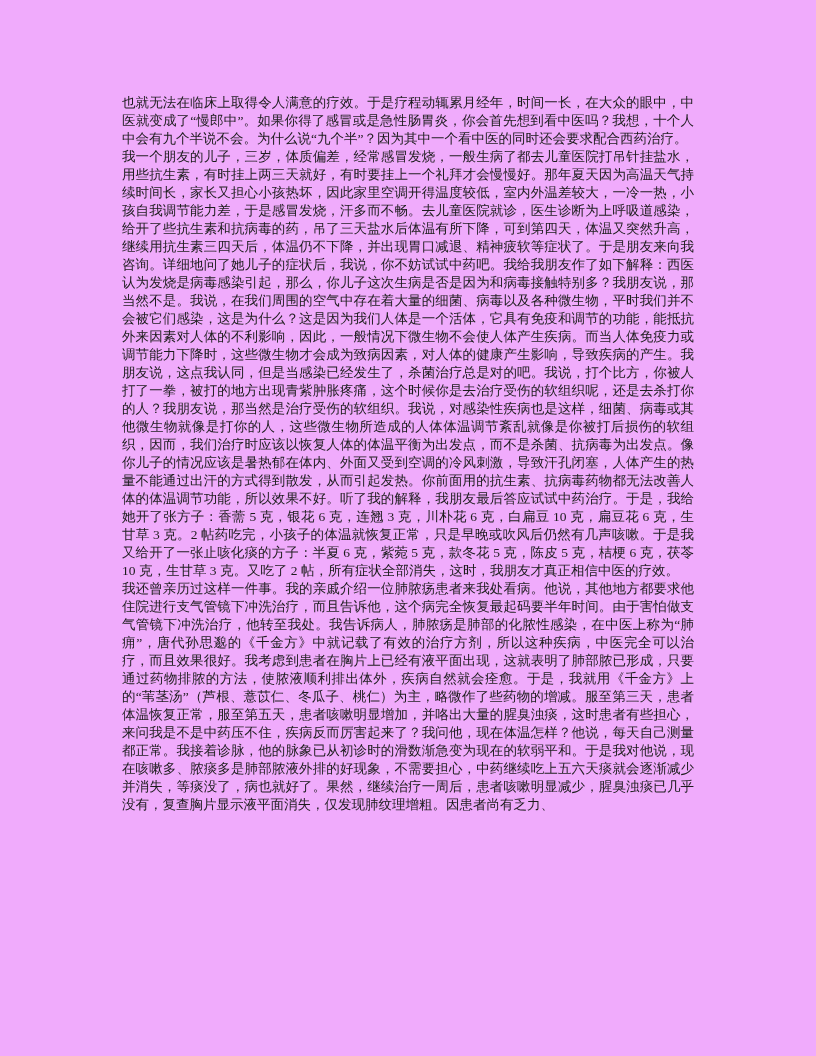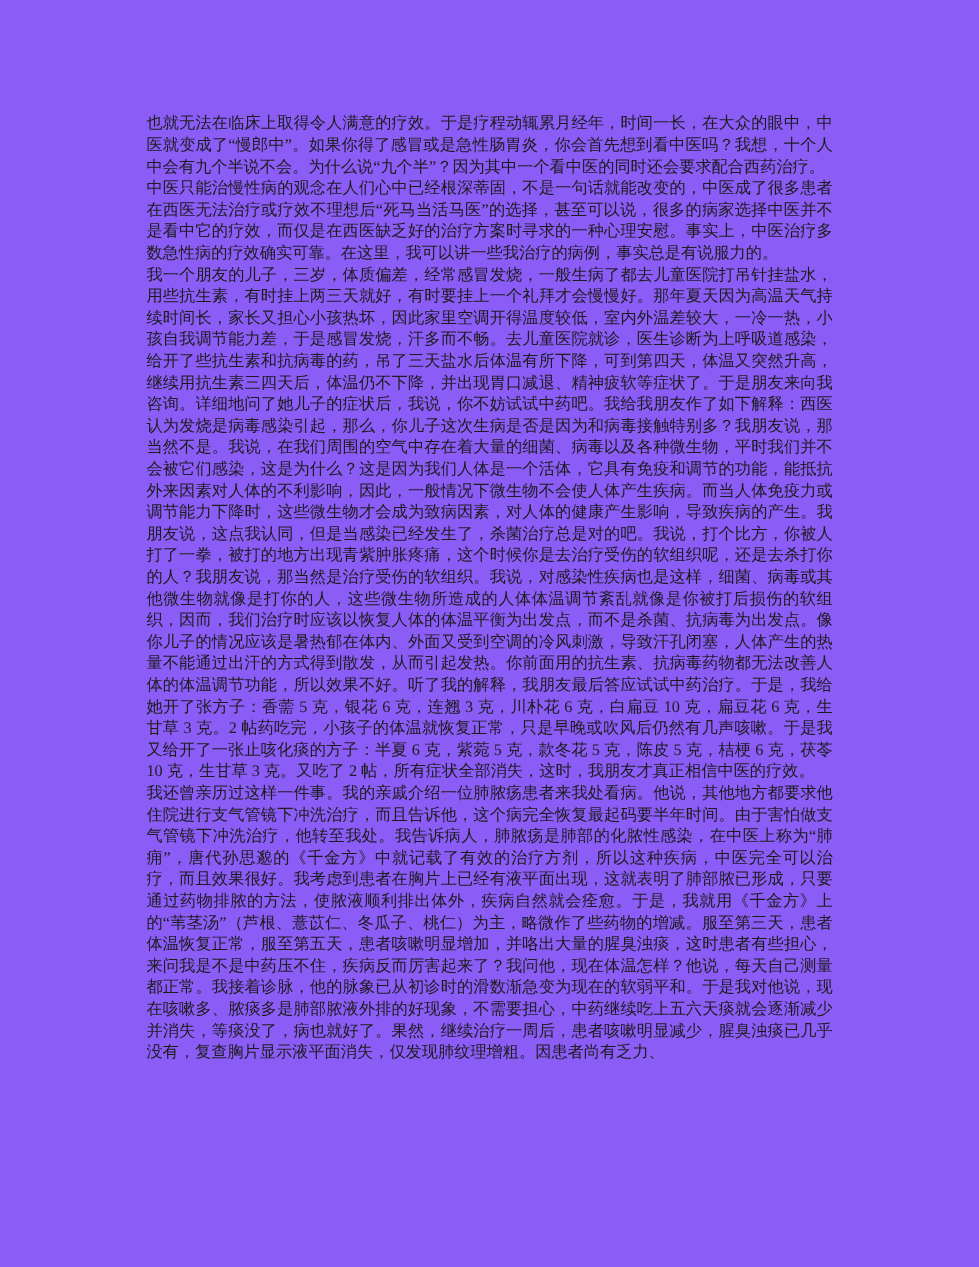--- a/index.html
+++ b/index.html
@@ -4,21 +4,21 @@
 <style>
   html, body {
     margin: 0;
     padding: 0;
     background: #ffffff;
   }
   .page {
     position: relative;
     width: 816px;
     height: 1056px;
-    background: #8b5cf6;
+    background: #f0abfc;
     overflow: hidden;
     margin: 0 auto;
   }
   .text-block {
     position: absolute;
     left: 122px;
     top: 94px;
     width: 572px;
     font-family: "Liberation Serif", "DejaVu Serif", serif;
     font-size: 13.5px;
@@ -31,17 +31,16 @@
     padding: 0;
     word-break: break-all;
   }
 </style>
 </head>
 <body>
 
 <div class="page">
   <div class="text-block">
     <p>也就无法在临床上取得令人满意的疗效。于是疗程动辄累月经年，时间一长，在大众的眼中，中医就变成了“慢郎中”。如果你得了感冒或是急性肠胃炎，你会首先想到看中医吗？我想，十个人中会有九个半说不会。为什么说“九个半”？因为其中一个看中医的同时还会要求配合西药治疗。</p>
-    <p>中医只能治慢性病的观念在人们心中已经根深蒂固，不是一句话就能改变的，中医成了很多患者在西医无法治疗或疗效不理想后“死马当活马医”的选择，甚至可以说，很多的病家选择中医并不是看中它的疗效，而仅是在西医缺乏好的治疗方案时寻求的一种心理安慰。事实上，中医治疗多数急性病的疗效确实可靠。在这里，我可以讲一些我治疗的病例，事实总是有说服力的。</p>
     <p>我一个朋友的儿子，三岁，体质偏差，经常感冒发烧，一般生病了都去儿童医院打吊针挂盐水，用些抗生素，有时挂上两三天就好，有时要挂上一个礼拜才会慢慢好。那年夏天因为高温天气持续时间长，家长又担心小孩热坏，因此家里空调开得温度较低，室内外温差较大，一冷一热，小孩自我调节能力差，于是感冒发烧，汗多而不畅。去儿童医院就诊，医生诊断为上呼吸道感染，给开了些抗生素和抗病毒的药，吊了三天盐水后体温有所下降，可到第四天，体温又突然升高，继续用抗生素三四天后，体温仍不下降，并出现胃口减退、精神疲软等症状了。于是朋友来向我咨询。详细地问了她儿子的症状后，我说，你不妨试试中药吧。我给我朋友作了如下解释：西医认为发烧是病毒感染引起，那么，你儿子这次生病是否是因为和病毒接触特别多？我朋友说，那当然不是。我说，在我们周围的空气中存在着大量的细菌、病毒以及各种微生物，平时我们并不会被它们感染，这是为什么？这是因为我们人体是一个活体，它具有免疫和调节的功能，能抵抗外来因素对人体的不利影响，因此，一般情况下微生物不会使人体产生疾病。而当人体免疫力或调节能力下降时，这些微生物才会成为致病因素，对人体的健康产生影响，导致疾病的产生。我朋友说，这点我认同，但是当感染已经发生了，杀菌治疗总是对的吧。我说，打个比方，你被人打了一拳，被打的地方出现青紫肿胀疼痛，这个时候你是去治疗受伤的软组织呢，还是去杀打你的人？我朋友说，那当然是治疗受伤的软组织。我说，对感染性疾病也是这样，细菌、病毒或其他微生物就像是打你的人，这些微生物所造成的人体体温调节紊乱就像是你被打后损伤的软组织，因而，我们治疗时应该以恢复人体的体温平衡为出发点，而不是杀菌、抗病毒为出发点。像你儿子的情况应该是暑热郁在体内、外面又受到空调的冷风刺激，导致汗孔闭塞，人体产生的热量不能通过出汗的方式得到散发，从而引起发热。你前面用的抗生素、抗病毒药物都无法改善人体的体温调节功能，所以效果不好。听了我的解释，我朋友最后答应试试中药治疗。于是，我给她开了张方子：香薷 5 克，银花 6 克，连翘 3 克，川朴花 6 克，白扁豆 10 克，扁豆花 6 克，生甘草 3 克。2 帖药吃完，小孩子的体温就恢复正常，只是早晚或吹风后仍然有几声咳嗽。于是我又给开了一张止咳化痰的方子：半夏 6 克，紫菀 5 克，款冬花 5 克，陈皮 5 克，桔梗 6 克，茯苓 10 克，生甘草 3 克。又吃了 2 帖，所有症状全部消失，这时，我朋友才真正相信中医的疗效。</p>
     <p>我还曾亲历过这样一件事。我的亲戚介绍一位肺脓疡患者来我处看病。他说，其他地方都要求他住院进行支气管镜下冲洗治疗，而且告诉他，这个病完全恢复最起码要半年时间。由于害怕做支气管镜下冲洗治疗，他转至我处。我告诉病人，肺脓疡是肺部的化脓性感染，在中医上称为“肺痈”，唐代孙思邈的《千金方》中就记载了有效的治疗方剂，所以这种疾病，中医完全可以治疗，而且效果很好。我考虑到患者在胸片上已经有液平面出现，这就表明了肺部脓已形成，只要通过药物排脓的方法，使脓液顺利排出体外，疾病自然就会痊愈。于是，我就用《千金方》上的“苇茎汤”（芦根、薏苡仁、冬瓜子、桃仁）为主，略微作了些药物的增减。服至第三天，患者体温恢复正常，服至第五天，患者咳嗽明显增加，并咯出大量的腥臭浊痰，这时患者有些担心，来问我是不是中药压不住，疾病反而厉害起来了？我问他，现在体温怎样？他说，每天自己测量都正常。我接着诊脉，他的脉象已从初诊时的滑数渐急变为现在的软弱平和。于是我对他说，现在咳嗽多、脓痰多是肺部脓液外排的好现象，不需要担心，中药继续吃上五六天痰就会逐渐减少并消失，等痰没了，病也就好了。果然，继续治疗一周后，患者咳嗽明显减少，腥臭浊痰已几乎没有，复查胸片显示液平面消失，仅发现肺纹理增粗。因患者尚有乏力、</p>
   </div>
 </div>
 
 </body></html>

